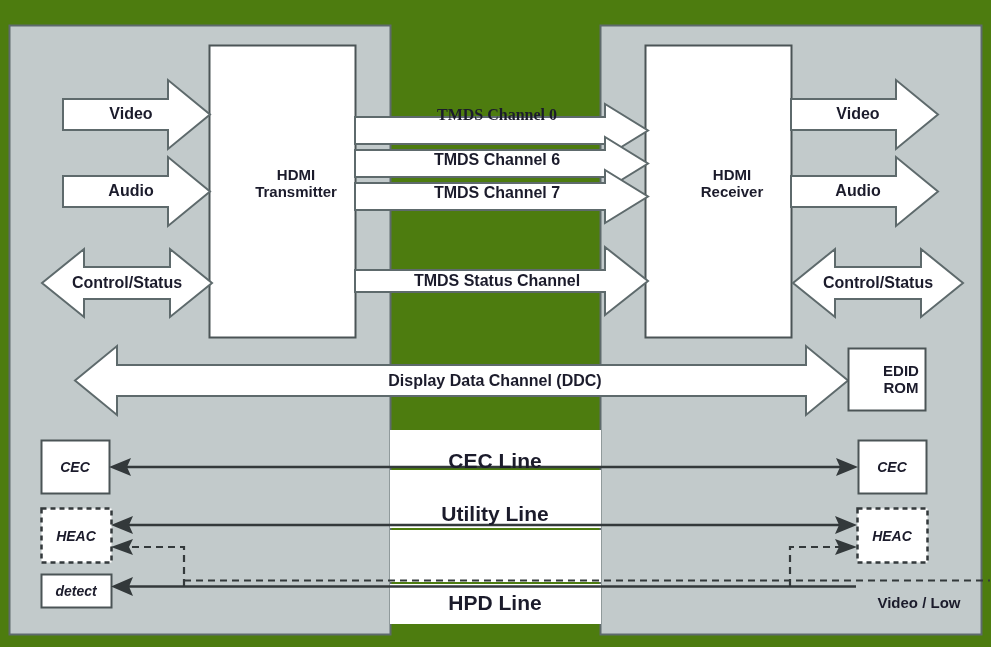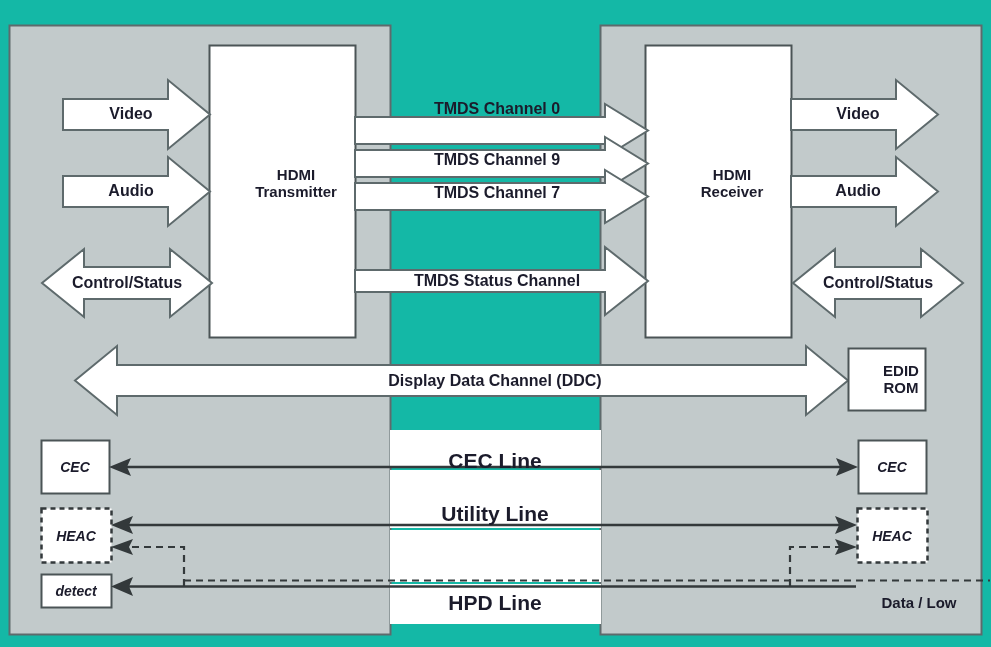--- a/index.html
+++ b/index.html
@@ -4,21 +4,21 @@
 <style>
   html, body {
     margin: 0;
     padding: 0;
     background: #ffffff;
   }
   #canvas {
     position: relative;
     width: 991px;
     height: 647px;
-    background: #14b8a6;
+    background: #4d7c0f;
     font-family: "Liberation Sans", sans-serif;
     overflow: hidden;
   }
   #svgroot {
     position: absolute;
     left: 0;
     top: 0;
     width: 991px;
     height: 647px;
   }
@@ -117,22 +117,22 @@
   <div class="lbl lbl-mid t-15" style="left:282px; top:183px;">
     <span>HDMI</span><br>
     <span>Transmitter</span>
   </div>
 
   <div class="lbl lbl-mid t-15" style="left:718px; top:183px;">
     <span>HDMI</span><br>
     <span>Receiver</span>
   </div>
 
-  <div class="lbl lbl-mid t-16" style="left:497px; top:109px;">TMDS Channel 0</div>
-  <div class="lbl lbl-mid t-16" style="left:497px; top:160px;">TMDS Channel 9</div>
+  <div class="lbl lbl-mid t-16" style="left:497px; top:115px;font-family:Liberation Serif, serif;">TMDS Channel 0</div>
+  <div class="lbl lbl-mid t-16" style="left:497px; top:160px;">TMDS Channel 6</div>
   <div class="lbl lbl-mid t-16" style="left:497px; top:193px;">TMDS Channel 7</div>
   <div class="lbl lbl-mid t-16" style="left:497px; top:281px;">TMDS Status Channel</div>
 
   <div class="lbl lbl-mid t-16" style="left:858px; top:114px;">Video</div>
   <div class="lbl lbl-mid t-16" style="left:858px; top:191px;">Audio</div>
   <div class="lbl lbl-mid t-16" style="left:878px; top:283px;">Control/Status</div>
 
   <div class="lbl lbl-mid t-16" style="left:495px; top:381px;">Display Data Channel (DDC)</div>
 
   <div class="lbl lbl-mid t-15" style="left:887px; top:379px;">
@@ -145,15 +145,15 @@
 
   <div class="lbl lbl-mid t-14" style="left:76px; top:536px;">HEAC</div>
   <div class="lbl lbl-mid t-14" style="left:892px; top:536px;">HEAC</div>
 
   <div class="lbl lbl-mid t-14" style="left:76px; top:591px;">detect</div>
 
   <div class="lbl lbl-mid t-17" style="left:495px; top:461px;">CEC Line</div>
   <div class="lbl lbl-mid t-17" style="left:495px; top:514px;">Utility Line</div>
   <div class="lbl lbl-mid t-17" style="left:495px; top:603px;">HPD Line</div>
 
-  <div class="lbl lbl-mid t-15" style="left:905px; top:603px;">Data / Low</div>
+  <div class="lbl lbl-mid t-15" style="left:905px; top:603px;">Video / Low</div>
 
 </div>
 
 </body></html>

